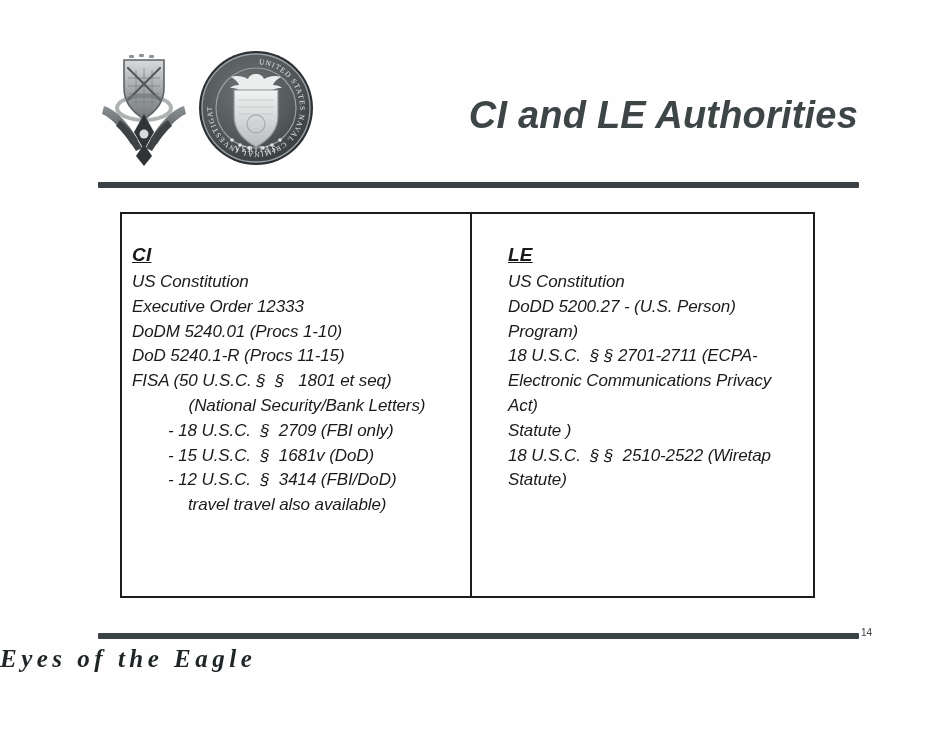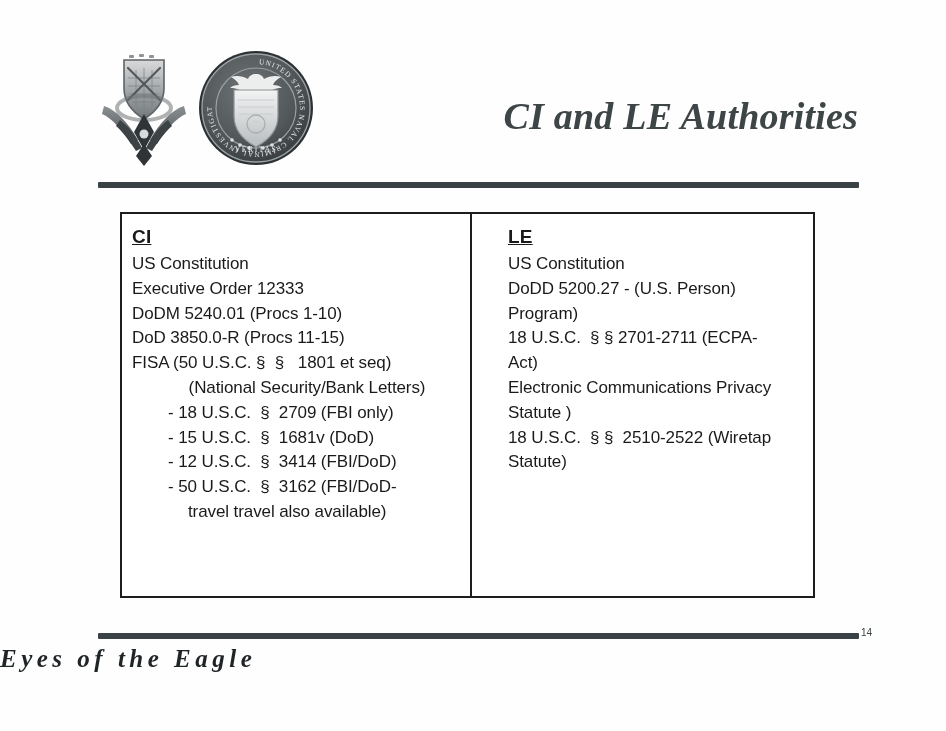--- a/index.html
+++ b/index.html
@@ -49,21 +49,20 @@
     position: absolute;
     right: 0;
     top: 46px;
     font-size: 38px;
     font-weight: bold;
     font-style: italic;
     letter-spacing: 0.2px;
     color: #3d4547;
     white-space: nowrap;
     text-align: right;
-    font-family: Liberation Serif, serif;
   }
 
   .header-rule {
     position: absolute;
     left: 98px;
     top: 182px;
     width: 761px;
     height: 6px;
     background: #3a4245;
     border-radius: 1px;
@@ -77,21 +76,22 @@
     width: 695px;
     height: 386px;
     border: 2.5px solid #1d1d1d;
     box-sizing: border-box;
     display: flex;
     background: #ffffff;
   }
 
   .col {
     box-sizing: border-box;
-    padding: 10px 8px 6px 10px;
+    padding: 28px 8px 6px 10px;
+    font-style: italic;
   }
   .col-ci {
     width: 350px;
     border-right: 2.5px solid #1d1d1d;
   }
   .col-le {
     flex: 1;
     padding-left: 12px;
     margin-left: 24px;
   }
@@ -260,39 +260,38 @@
 
   <div class="header-rule"></div>
 
   <div class="table">
     <div class="col col-ci">
       <div class="col-head">CI</div>
       <div>
           <div class="line">US Constitution</div>
           <div class="line">Executive Order 12333</div>
           <div class="line">DoDM 5240.01 (Procs 1-10)</div>
-          <div class="line">DoD 3850.0-R (Procs 11-15)</div>
+          <div class="line">DoD 5240.1-R (Procs 11-15)</div>
           <div class="line">FISA (50 U.S.C. §  §   1801 et seq)</div>
           <div class="line indent-1">(National Security/Bank Letters)</div>
           <div class="line indent-2">- 18 U.S.C.  §  2709 (FBI only)</div>
           <div class="line indent-2">- 15 U.S.C.  §  1681v (DoD)</div>
           <div class="line indent-2">- 12 U.S.C.  §  3414 (FBI/DoD)</div>
-          <div class="line indent-2">- 50 U.S.C.  §  3162 (FBI/DoD-</div>
           <div class="line indent-3">travel travel also available)</div>
         </div>
     </div>
     <div class="col col-le">
       <div class="col-head">LE</div>
       <div>
           <div class="line">US Constitution</div>
           <div class="line">DoDD 5200.27 - (U.S. Person)</div>
           <div class="line">Program)</div>
           <div class="line">18 U.S.C.  § § 2701-2711 (ECPA-</div>
+          <div class="line">Electronic Communications Privacy</div>
           <div class="line">Act)</div>
-          <div class="line">Electronic Communications Privacy</div>
           <div class="line">Statute )</div>
           <div class="line">18 U.S.C.  § §  2510-2522 (Wiretap</div>
           <div class="line">Statute)</div>
         </div>
     </div>
   </div>
 
   <div class="footer-rule"></div>
   <div class="page-number">14</div>
   <div class="footer-text">Eyes of the Eagle</div>

